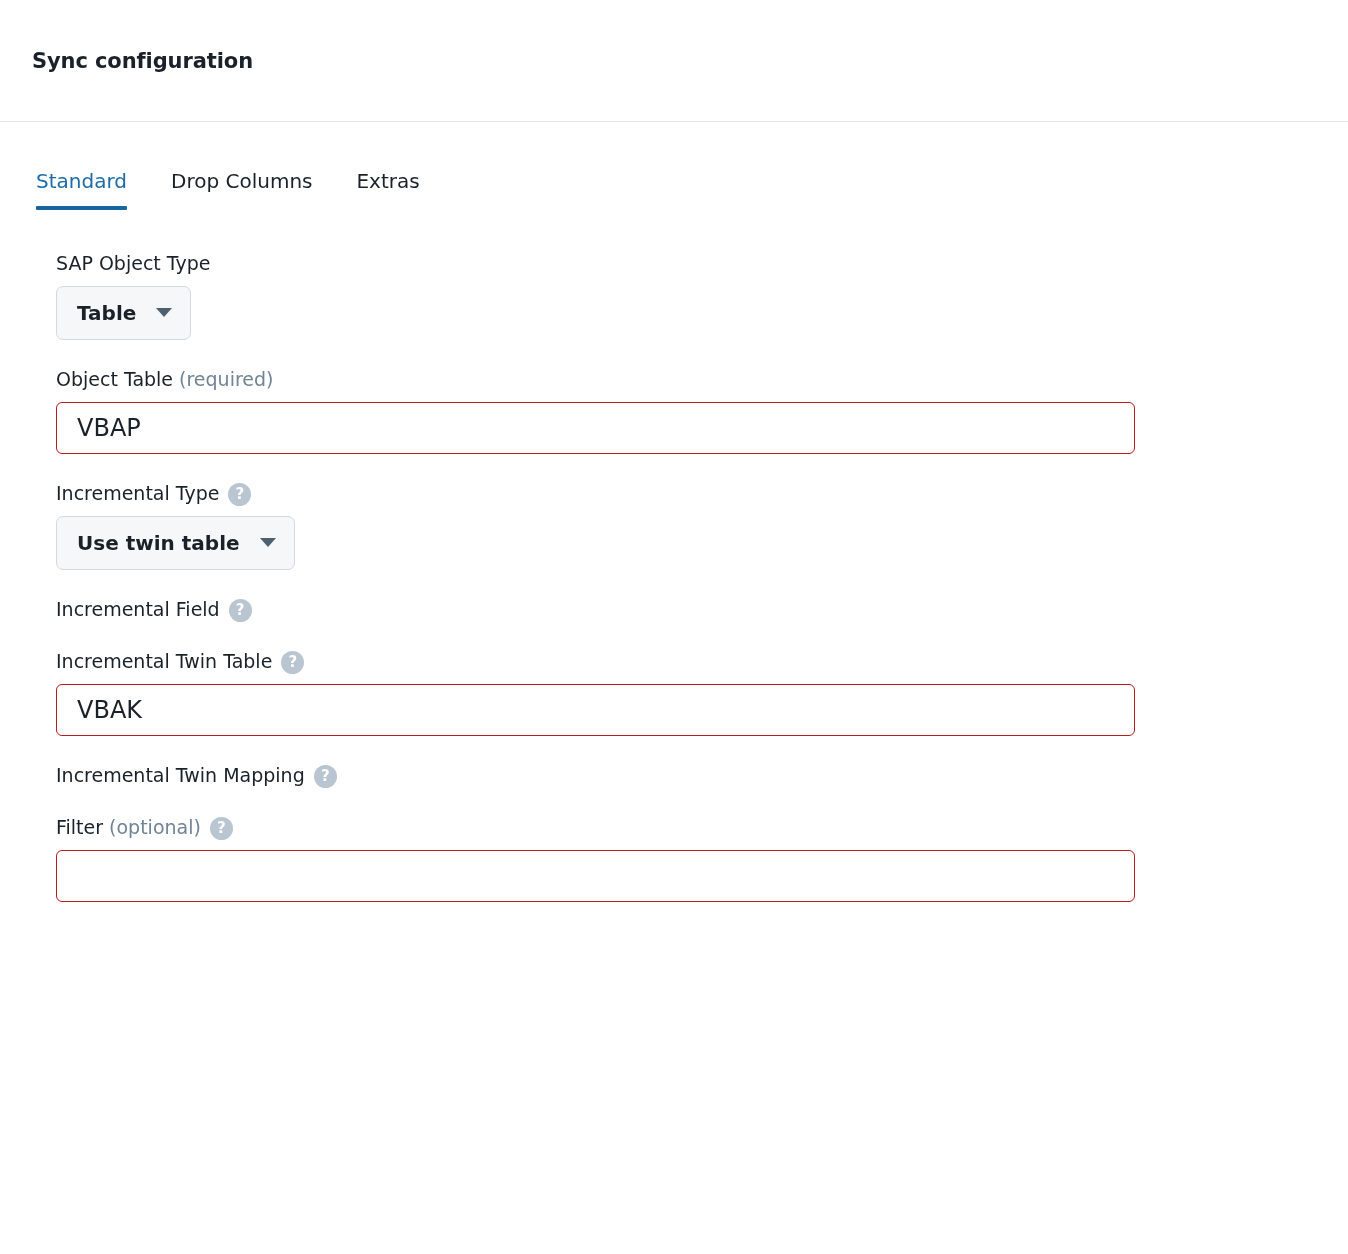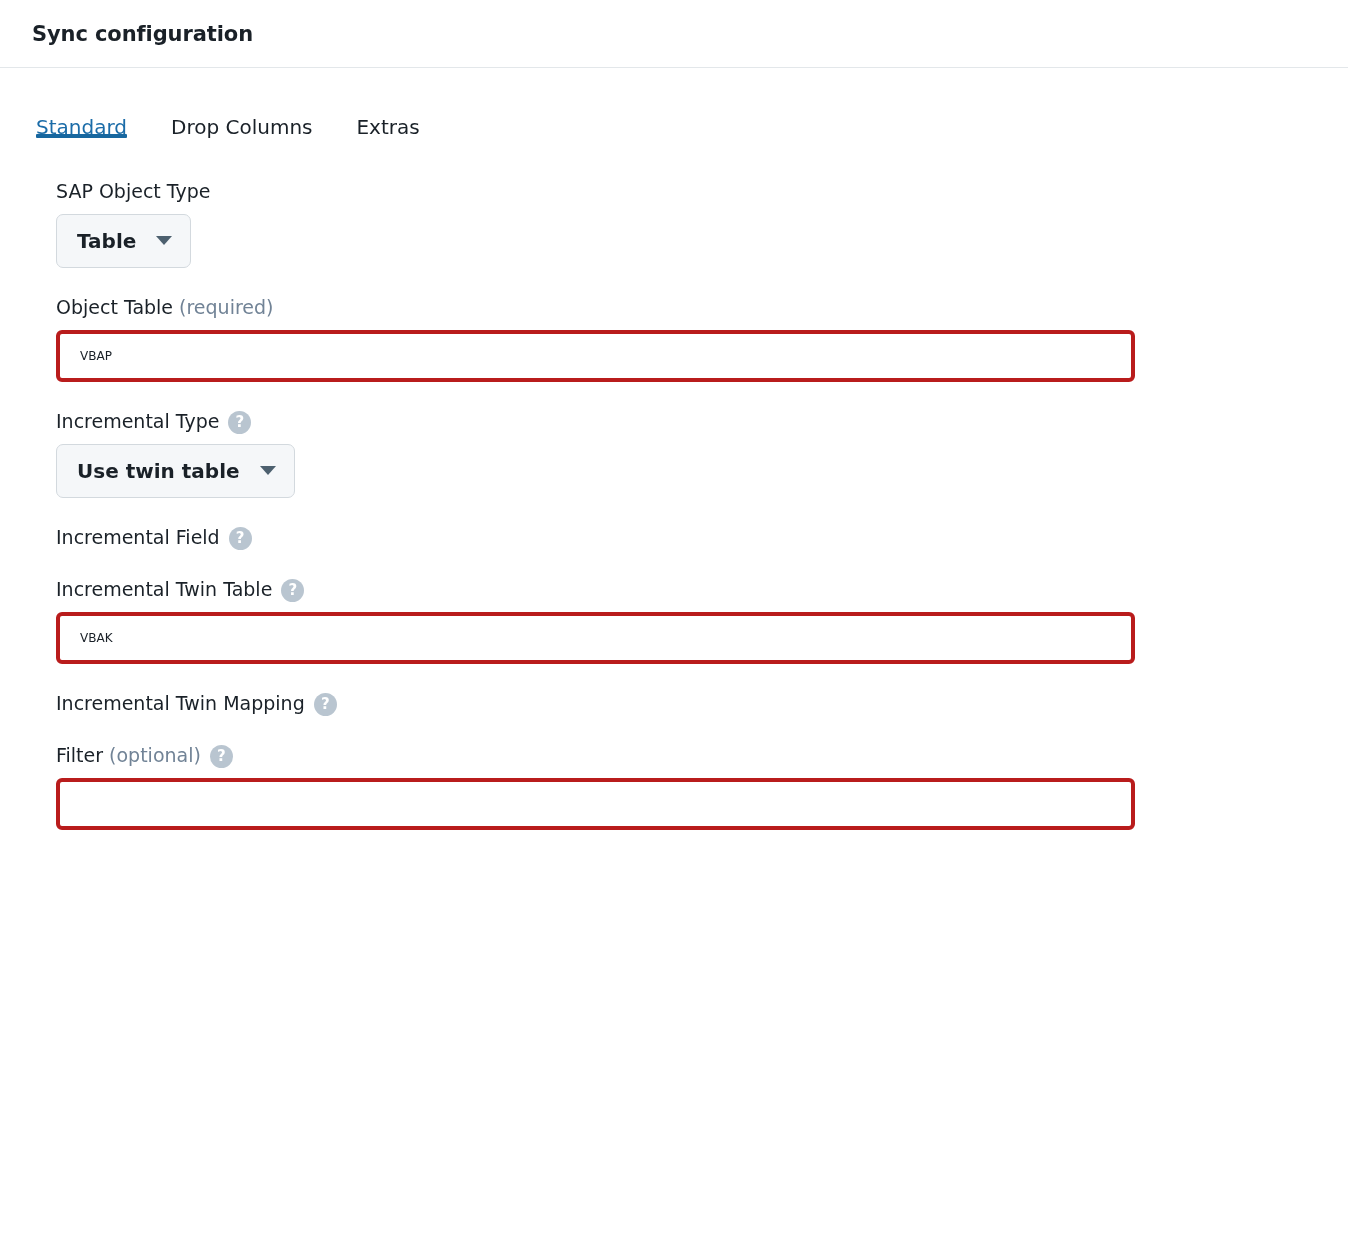--- a/index.html
+++ b/index.html
@@ -12,21 +12,21 @@
   body {
     width: 1348px;
     height: 1254px;
     font-family: "DejaVu Sans", "Liberation Sans", sans-serif;
     color: #1a2128;
     overflow: hidden;
   }
 
   
   .page-header {
-    height: 68px;
+    height: 122px;
     border-bottom: 1px solid #e3e7ea;
     display: flex;
     align-items: center;
     padding: 0 32px;
   }
   .page-title {
     font-size: 21px;
     font-weight: bold;
     color: #1a2128;
     letter-spacing: -0.1px;
@@ -37,21 +37,21 @@
   .tabs {
     display: flex;
     align-items: flex-end;
     padding: 48px 0 0 36px;
     gap: 44px;
   }
   .tab {
     position: relative;
     font-size: 20px;
     color: #1a2128;
-    padding-bottom: 0;
+    padding-bottom: 18px;
     cursor: pointer;
     white-space: nowrap;
     line-height: 1.1;
   }
   .tab.active {
     color: #1b6ca8;
   }
   .tab.active::after {
     content: "";
     position: absolute;
@@ -134,24 +134,24 @@
     border-top: 9px solid #4d606f;
     flex: 0 0 auto;
   }
 
   
   .text-input {
     display: block;
     width: 1079px;
     height: 52px;
     background: #ffffff;
-    border: 4px solid #b91c1c;
+    border: 1px solid #b91c1c;
     border-radius: 6px;
     padding: 0 20px;
-    font-size: 12px;
+    font-size: 24px;
     font-family: "DejaVu Sans", "Liberation Sans", sans-serif;
     color: #1a2128;
     outline: none;
   }
   .text-input::placeholder { color: #9aa7b2; }
 
   .gap-lg { height: 18px; }
 </style>
 </head>
 <body>

